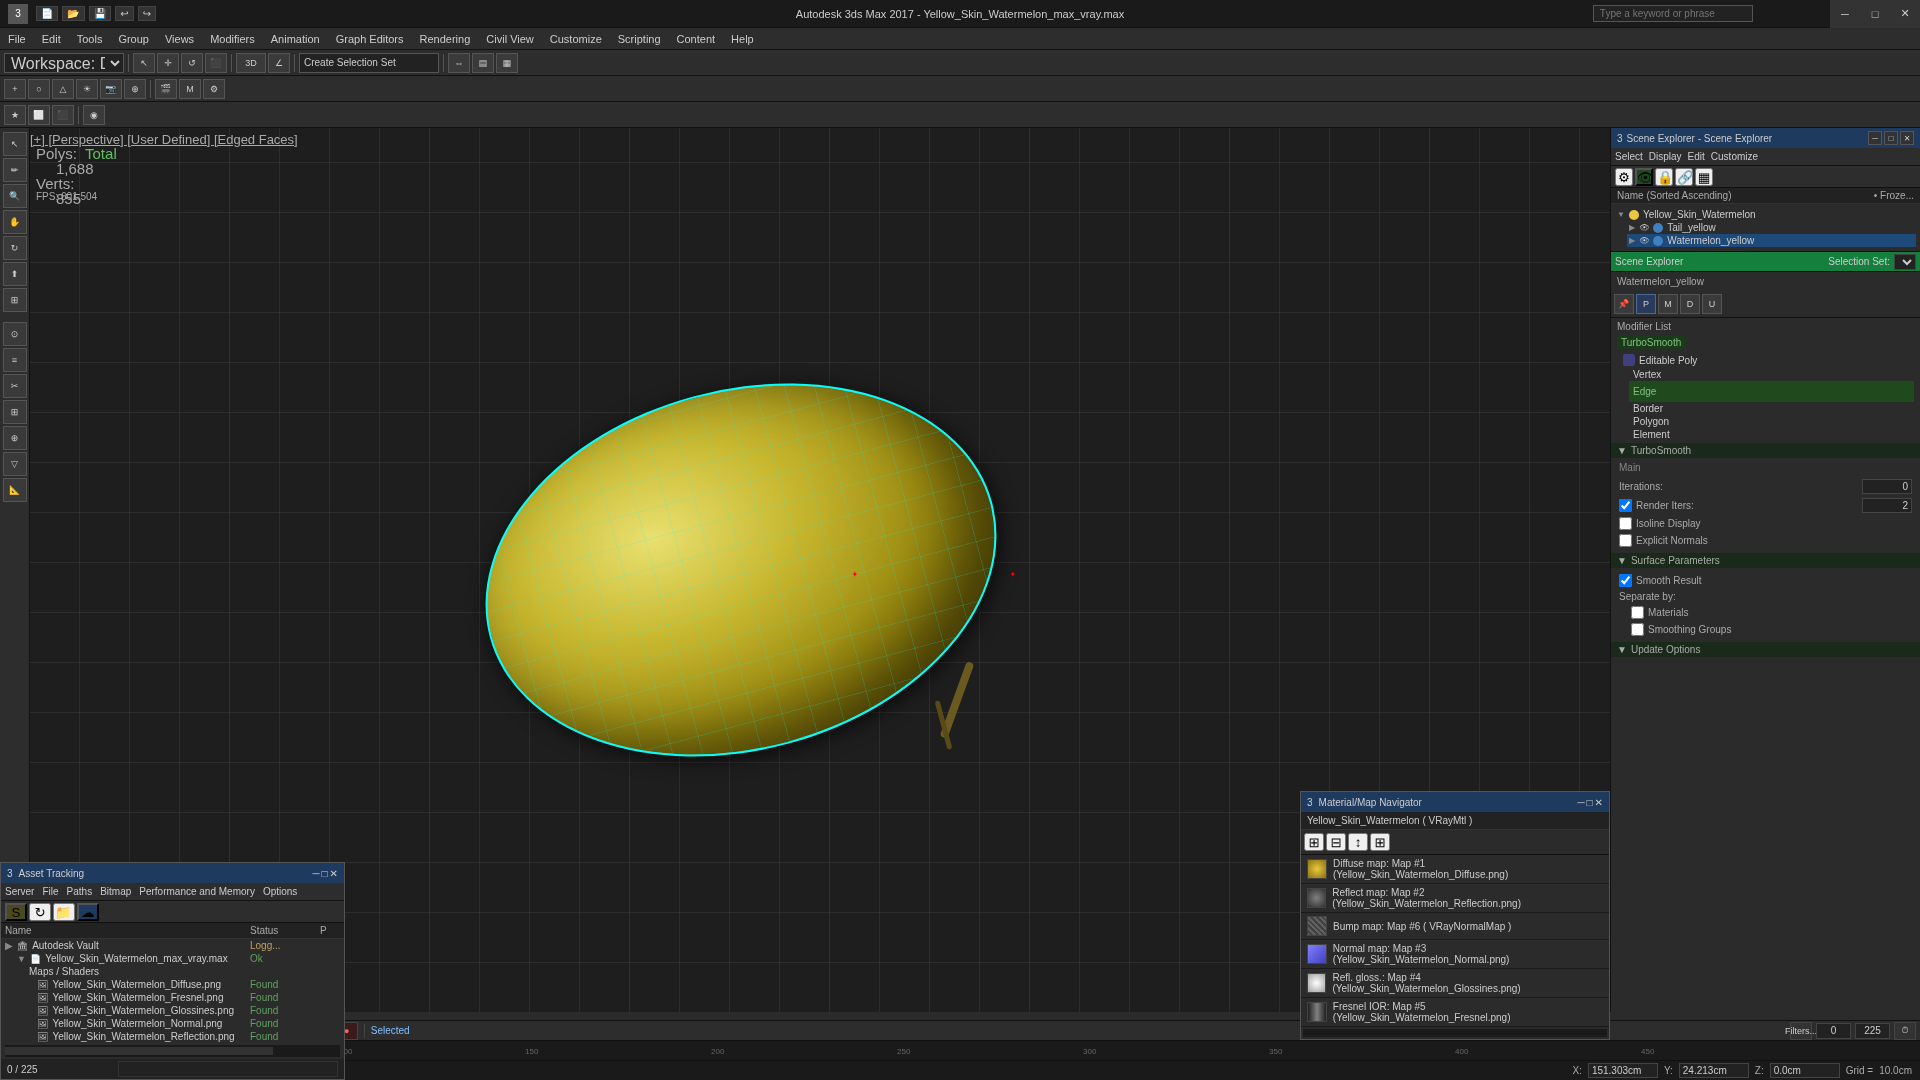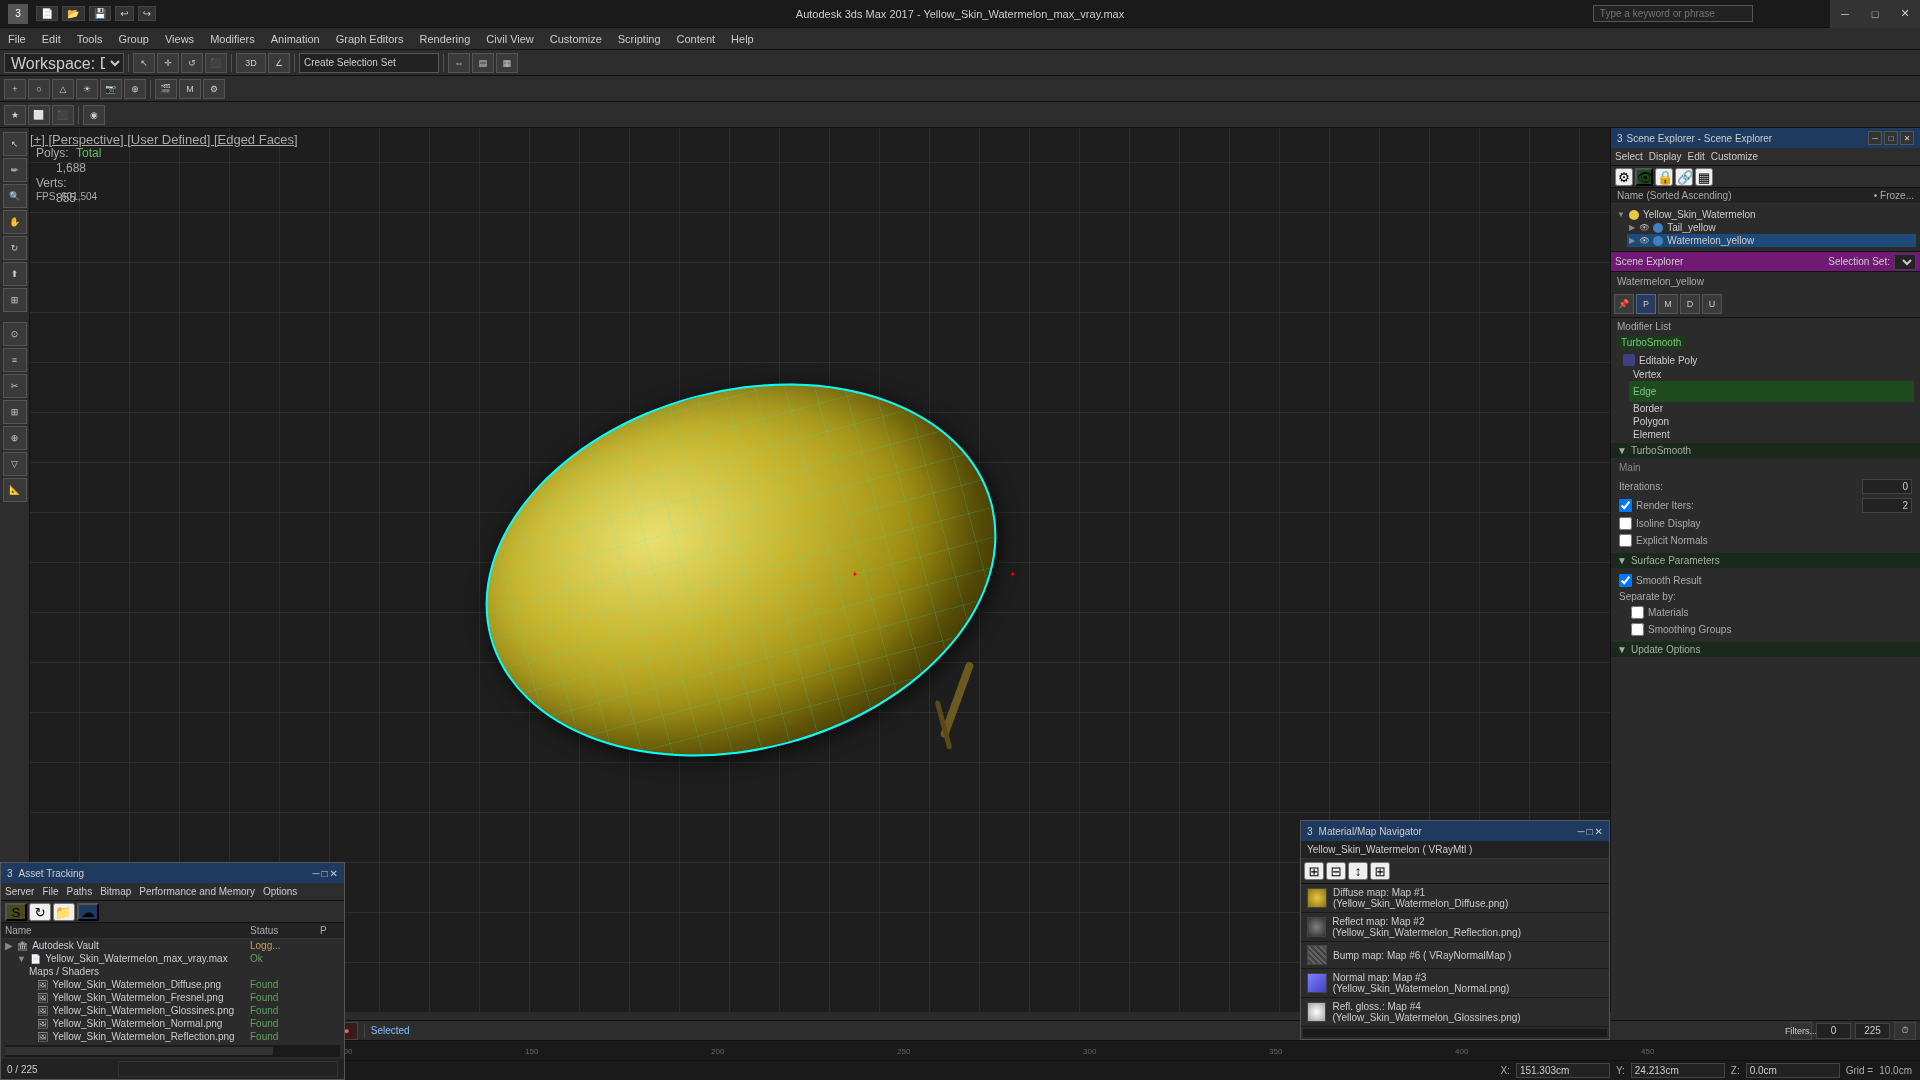--- a/index.html
+++ b/index.html
@@ -34,21 +34,21 @@
     
     #layout { display: flex; height: calc(1080px - 28px - 22px - 26px - 26px - 26px - 28px - 20px - 20px); }
 
     
     #left-toolbar { width: 30px; background: #2d2d2d; border-right: 1px solid #111; display: flex; flex-direction: column; align-items: center; padding: 4px 2px; gap: 2px; }
     .left-btn { width: 24px; height: 24px; background: #3a3a3a; border: 1px solid #555; display: flex; align-items: center; justify-content: center; cursor: pointer; font-size: 9px; color: #ccc; }
 
     
     #viewport { flex: 1; background: #1e1e1e; position: relative; overflow: hidden; }
     #viewport-header { position: absolute; top: 4px; left: 0; color: #aaa; font-size: 13px; z-index: 10; text-decoration: underline; }
-    #viewport-stats { position: absolute; top: 18px; left: 6px; color: #aaa; font-size: 12px; z-index: 10; line-height: 15px; }
+    #viewport-stats { position: absolute; top: 18px; left: 6px; color: #aaa; font-size: 15px; z-index: 10; line-height: 15px; }
     #fps-display { position: absolute; top: 63px; left: 6px; color: #aaa; font-size: 10px; z-index: 10; }
 
     
     #melon-container { position: absolute; top: 50%; left: 45%; transform: translate(-50%, -50%); width: 600px; height: 460px; }
     .melon-body { position: absolute; top: 50%; left: 50%; transform: translate(-50%, -50%); width: 520px; height: 360px; background: radial-gradient(ellipse at 35% 35%, #e8e070 0%, #c8b830 30%, #9a8a10 60%, #6a5a00 100%); border-radius: 50%; box-shadow: inset -30px -20px 60px rgba(0,0,0,0.5), 2px 4px 20px rgba(0,0,0,0.7); border: 2px solid cyan; transform: translate(-50%, -50%) rotate(-15deg); }
     .melon-grid { position: absolute; top: 0; left: 0; width: 100%; height: 100%; background: repeating-linear-gradient(0deg, transparent, transparent 28px, rgba(0,255,255,0.15) 28px, rgba(0,255,255,0.15) 29px), repeating-linear-gradient(90deg, transparent, transparent 28px, rgba(0,255,255,0.15) 28px, rgba(0,255,255,0.15) 29px); border-radius: 50%; }
     .melon-stem { position: absolute; bottom: 60px; right: 80px; width: 8px; height: 80px; background: #6b5a20; transform: rotate(20deg); border-radius: 4px; }
     .melon-stem2 { position: absolute; bottom: 50px; right: 95px; width: 5px; height: 50px; background: #5a4a18; transform: rotate(-15deg); border-radius: 3px; }
 
     
@@ -66,21 +66,21 @@
     .panel-menu-item { color: #ccc; cursor: pointer; }
     .panel-toolbar { background: #2d2d2d; height: 22px; display: flex; align-items: center; padding: 0 4px; gap: 2px; border-bottom: 1px solid #111; }
     .scene-tree { padding: 4px; }
     .tree-item { display: flex; align-items: center; gap: 4px; padding: 1px 2px; cursor: pointer; font-size: 10px; }
     .tree-item.selected { background: #1e4a7a; }
     .tree-indent { margin-left: 12px; }
     .tree-arrow { color: #888; font-size: 8px; }
     .tree-icon { width: 10px; height: 10px; border-radius: 50%; }
     .tree-icon.yellow { background: #e8c840; }
     .tree-icon.blue { background: #4080c0; }
-    .scene-footer { height: 20px; background: #701a75; border-top: 1px solid #111; display: flex; align-items: center; padding: 0 4px; font-size: 10px; }
+    .scene-footer { height: 20px; background: #15803d; border-top: 1px solid #111; display: flex; align-items: center; padding: 0 4px; font-size: 10px; }
     .scene-footer select { background: #222; border: 1px solid #444; color: #ccc; font-size: 10px; height: 16px; }
 
     
     #modifier-panel { background: #2b2b2b; flex: 1; overflow-y: auto; }
     .modifier-header { padding: 4px 6px; font-size: 10px; color: #aaa; }
     .modifier-list-item { display: flex; align-items: center; gap: 4px; padding: 2px 6px; font-size: 10px; cursor: pointer; }
     .modifier-list-item.selected { background: #1e3a1e; color: #80c080; }
     .mod-icon { width: 12px; height: 12px; border-radius: 2px; }
     .mod-icon.blue { background: #404080; }
     .modifier-toolbar { display: flex; gap: 2px; padding: 3px; border-bottom: 1px solid #111; }
@@ -117,21 +117,21 @@
     .mat-item .mat-thumb.reflect { background: radial-gradient(circle, #808080, #303030); }
     .mat-item .mat-thumb.bump { background: repeating-linear-gradient(45deg, #606060, #606060 2px, #404040 2px, #404040 4px); }
     .mat-item .mat-thumb.normal { background: linear-gradient(135deg, #8080ff, #4040c0); }
     .mat-item .mat-thumb.gloss { background: radial-gradient(circle, #ffffff, #a0a0a0); }
     .mat-item .mat-thumb.fresnel { background: linear-gradient(to right, #202020, #808080, #202020); }
 
     
     #status-bar { position: absolute; bottom: 0; left: 0; right: 0; height: 20px; background: #1a1a1a; border-top: 1px solid #111; display: flex; align-items: center; padding: 0 8px; gap: 12px; font-size: 10px; color: #aaa; }
     #status-bar .status-main { flex: 1; }
     .status-coord { display: flex; gap: 6px; align-items: center; }
-    .coord-input { width: 94px; background: #222; border: 1px solid #444; color: #ccc; font-size: 10px; padding: 1px 3px; }
+    .coord-input { width: 70px; background: #222; border: 1px solid #444; color: #ccc; font-size: 10px; padding: 1px 3px; }
 
     
     #timeline { position: absolute; bottom: 20px; left: 0; right: 0; height: 20px; background: #222; border-top: 1px solid #111; display: flex; align-items: center; }
     .timeline-track { flex: 1; background: #1a1a1a; height: 100%; position: relative; display: flex; align-items: center; }
     .timeline-label { width: 60px; background: #2d2d2d; height: 100%; display: flex; align-items: center; justify-content: center; font-size: 10px; color: #aaa; border-right: 1px solid #111; }
     .time-tick { position: absolute; font-size: 8px; color: #666; top: 50%; transform: translateY(-50%); }
 
     
     #anim-controls { position: absolute; bottom: 40px; left: 0; right: 0; height: 20px; background: #2d2d2d; border-top: 1px solid #111; display: flex; align-items: center; padding: 0 4px; gap: 2px; }
     .anim-btn { width: 22px; height: 18px; background: #333; border: 1px solid #444; color: #ccc; display: flex; align-items: center; justify-content: center; font-size: 9px; cursor: pointer; }
@@ -560,20 +560,24 @@
       <div class="mat-thumb bump"></div>
       <span>Bump map: Map #6 ( VRayNormalMap )</span>
     </div>
     <div class="mat-item">
       <div class="mat-thumb normal"></div>
       <span>Normal map: Map #3 (Yellow_Skin_Watermelon_Normal.png)</span>
     </div>
     <div class="mat-item">
       <div class="mat-thumb gloss"></div>
       <span>Refl. gloss.: Map #4 (Yellow_Skin_Watermelon_Glossines.png)</span>
+    </div>
+    <div class="mat-item">
+      <div class="mat-thumb fresnel"></div>
+      <span>Fresnel IOR: Map #5 (Yellow_Skin_Watermelon_Fresnel.png)</span>
     </div>
   </div>
   <div style="height:8px; background:#1a1a1a; margin:2px;"></div>
 </div>
 
 <div id="anim-controls">
   <button class="anim-btn">K</button>
   <button class="anim-btn">SS</button>
   <span style="color:#888; font-size:10px; margin:0 8px;">State Sets</span>
   <div class="anim-sep"></div>

